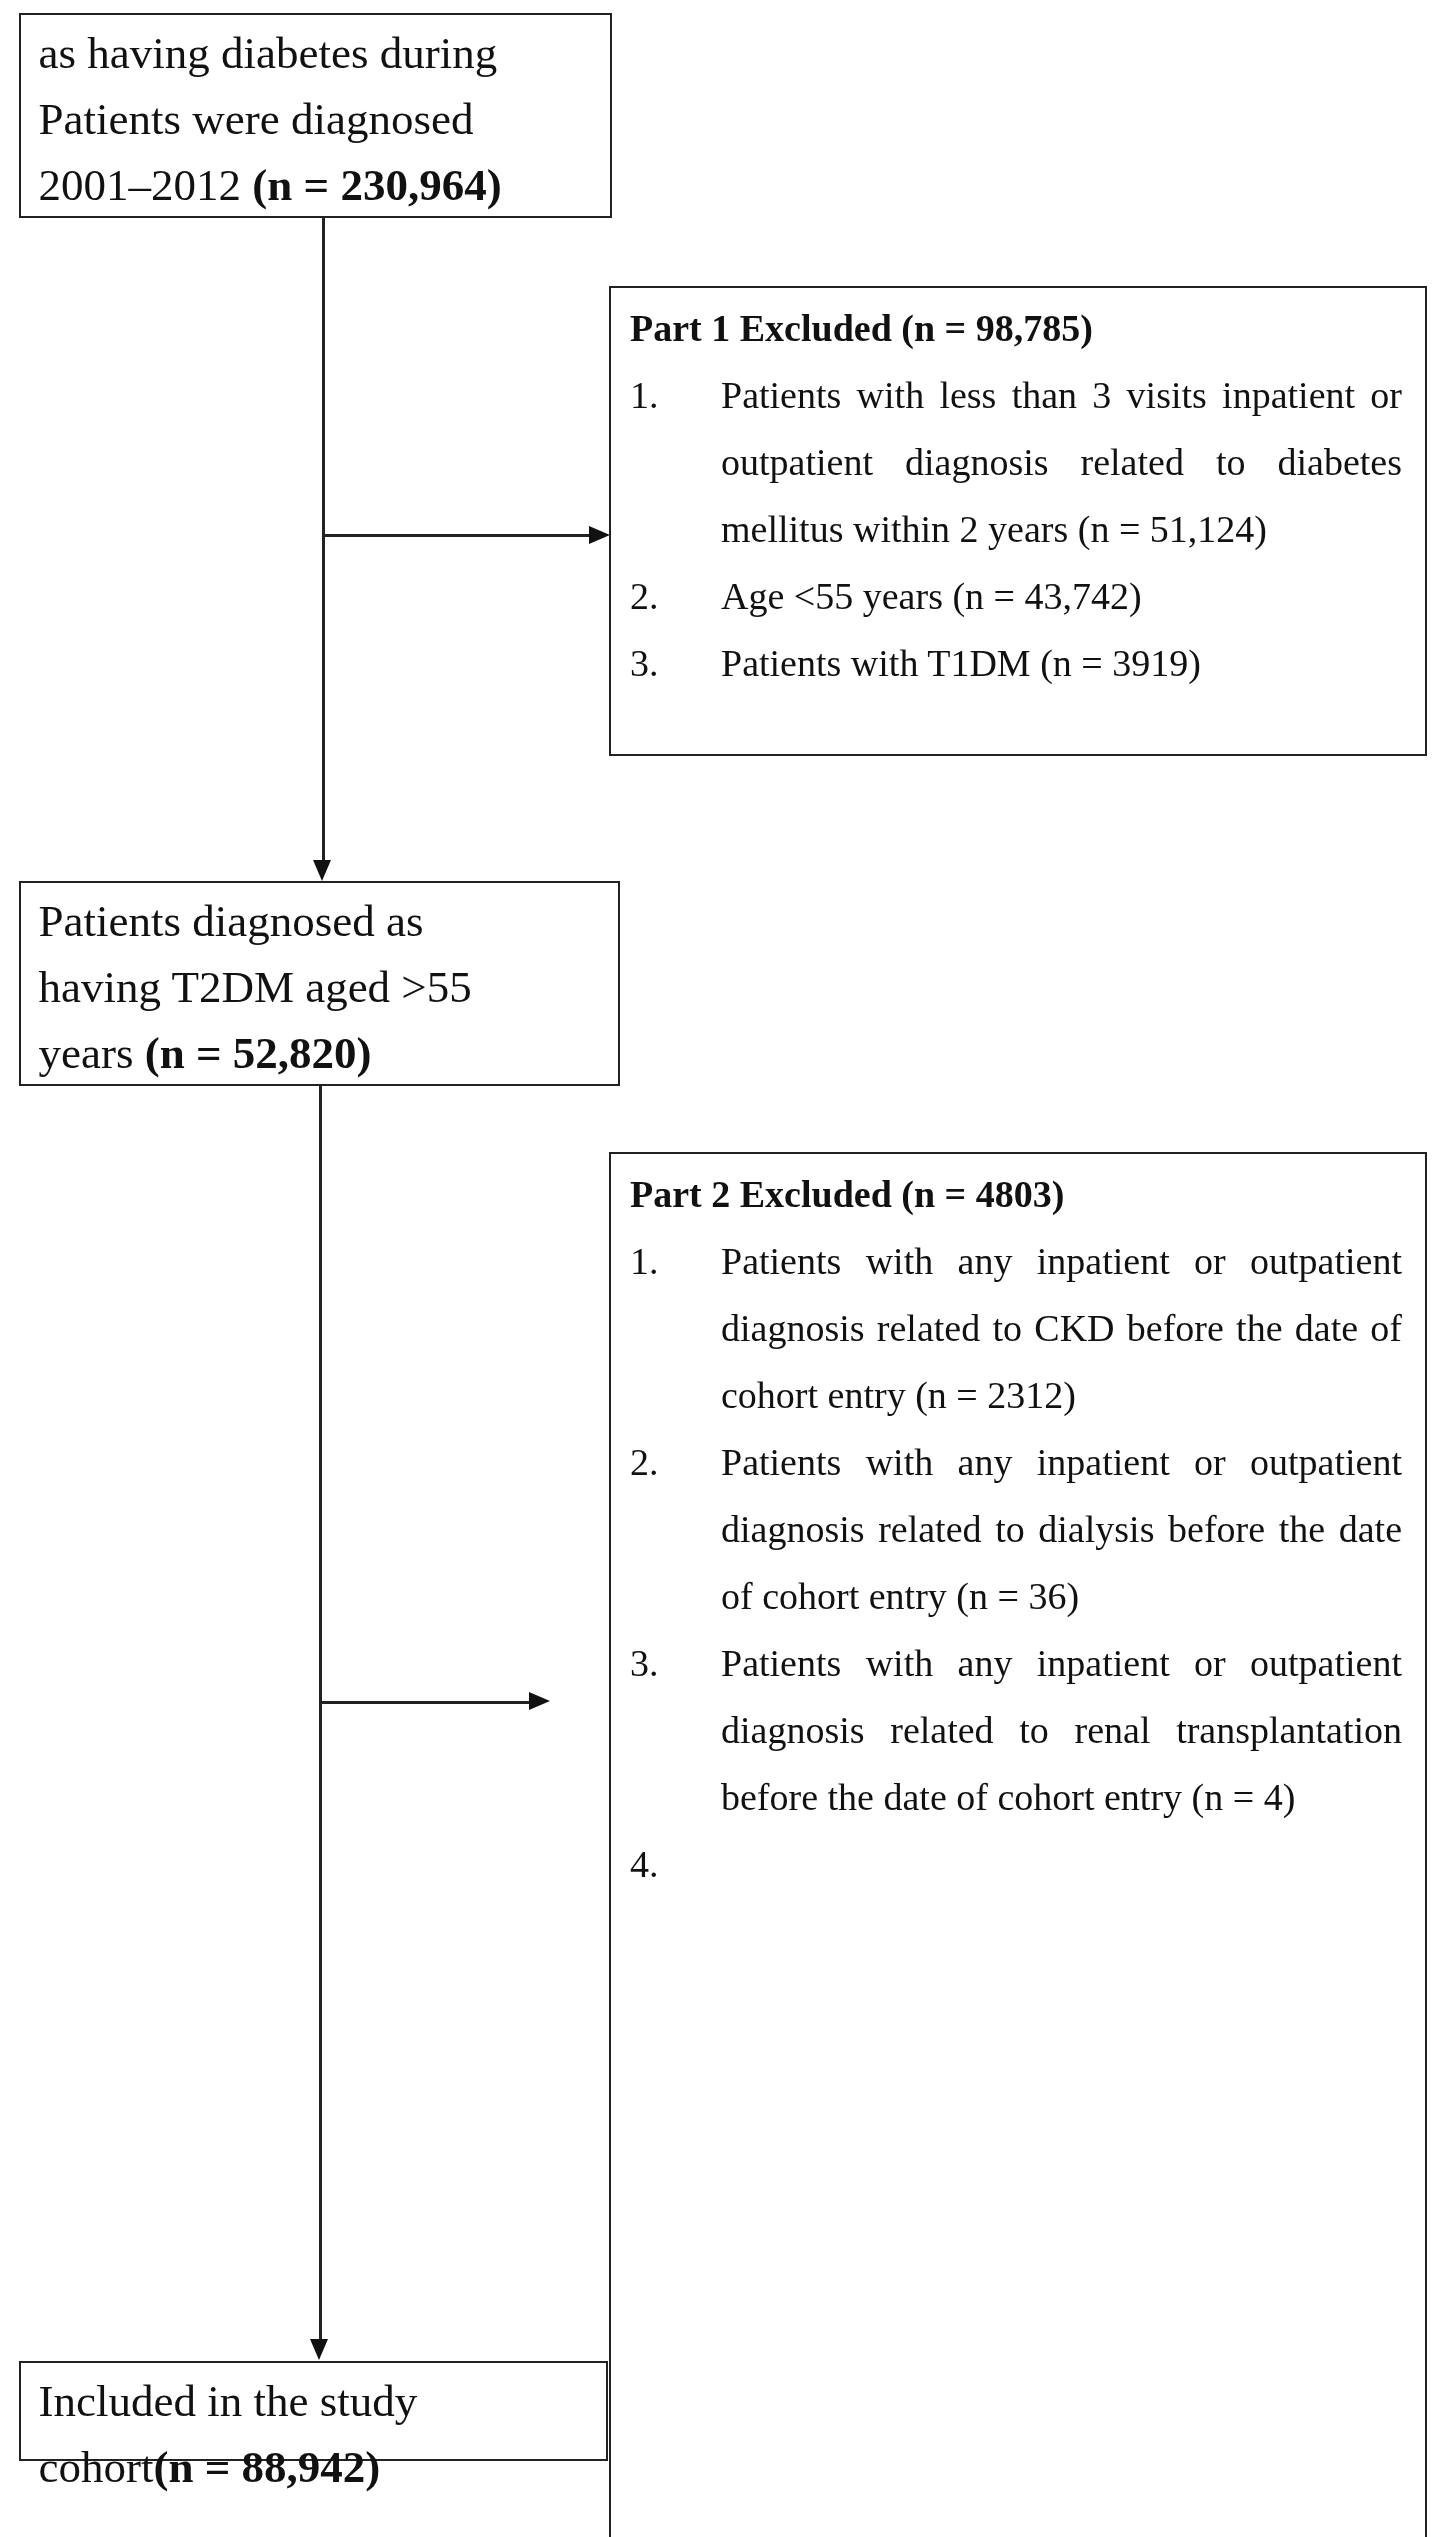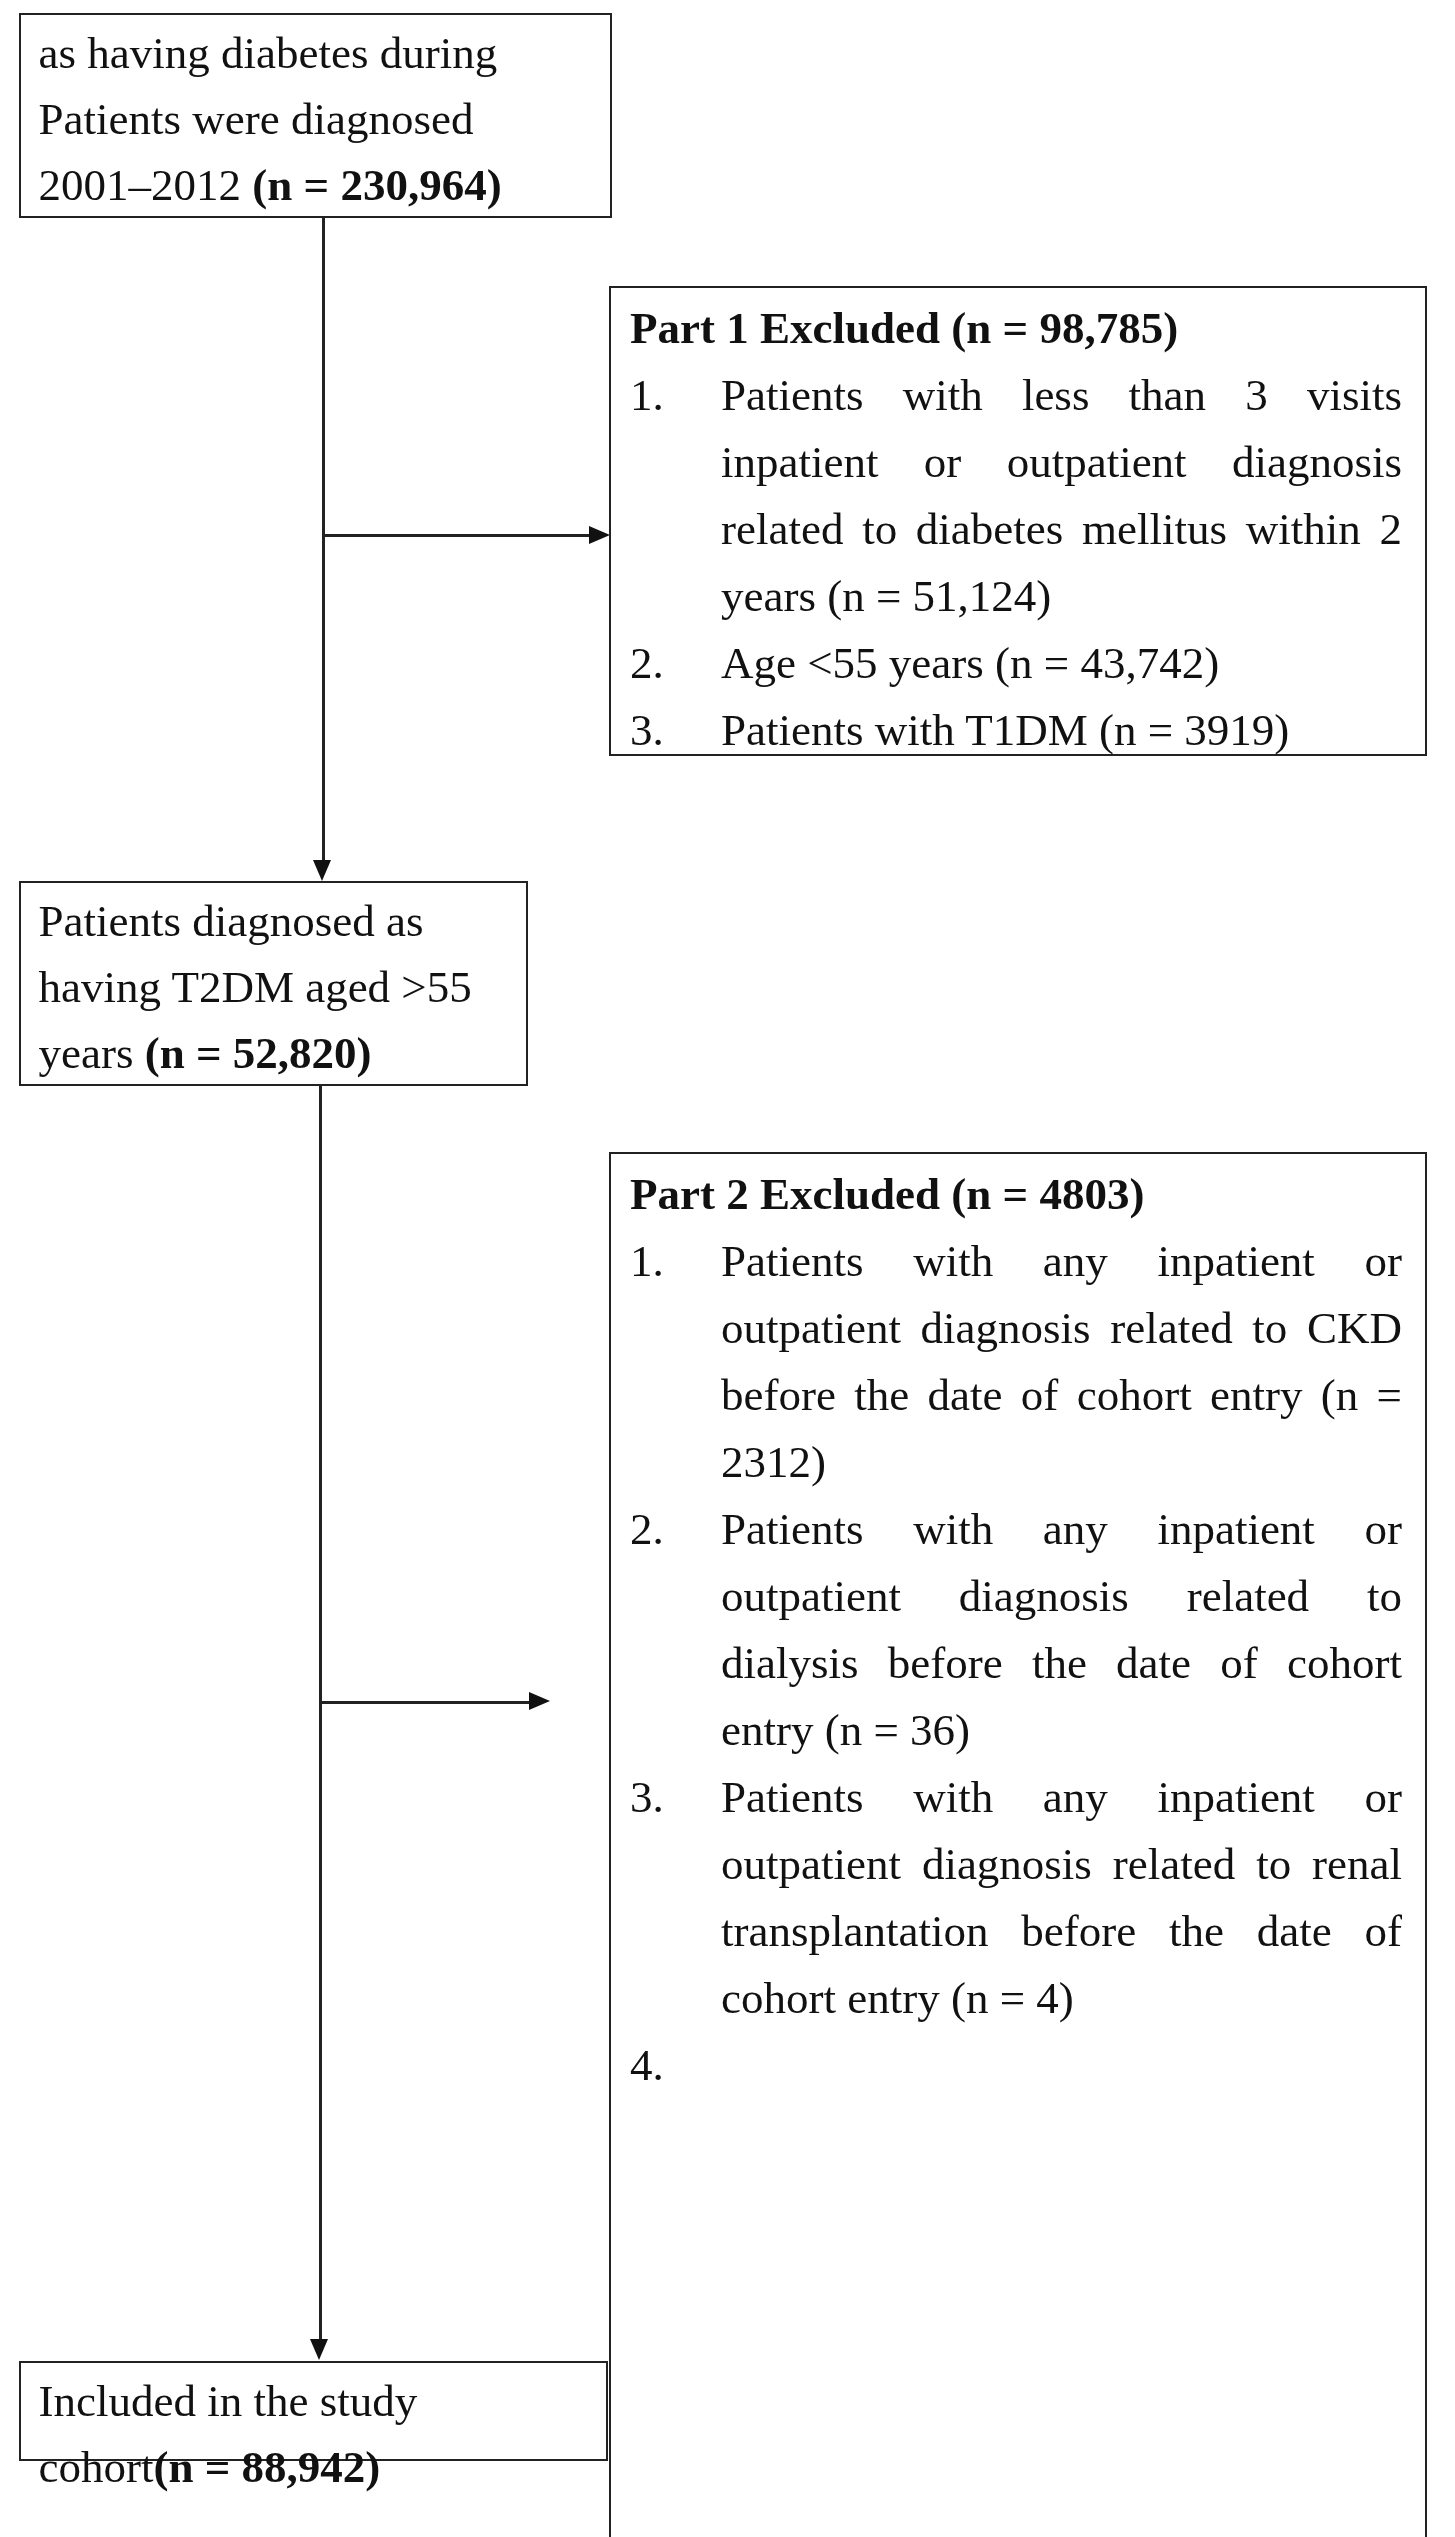--- a/index.html
+++ b/index.html
@@ -1,21 +1,21 @@
 <!DOCTYPE html>
 <html style="font-size:14px"><head>
 <meta charset="utf-8">
 <style>
   html, body { margin:0; padding:0; background:#ffffff; }
   body { width:1455px; height:2538px; position:relative; overflow:hidden;
          font-family:"Liberation Serif", "DejaVu Serif", serif; color:#111; }
   .box { position:absolute; border:2.6px solid #222; box-sizing:border-box; background:#fff; }
   .box-text { font-size:45px; line-height:66px; padding:5.2px 0 0 17.5px; }
   .bold { font-weight:bold; }
-  .excl { font-size:45px; line-height:67px; padding:7px 23px 0 19px; }
+  .excl { font-size:38px; line-height:67px; padding:7px 23px 0 19px; }
   .excl .title { font-weight:bold; }
   .excl ol { margin:0; padding:0; list-style:none; }
   .excl li { display:flex; }
   .excl li .num { width:91px; flex:0 0 91px; }
   .excl li .txt { flex:1; text-align:justify; text-align-last:left; }
   .vline { position:absolute; width:2.6px; background:#222; }
   .hline { position:absolute; height:2.6px; background:#222; }
   .arrow-r { position:absolute; width:0; height:0; border-top:9.6px solid transparent;
              border-bottom:9.6px solid transparent; border-left:21px solid #111; }
   .arrow-d { position:absolute; width:0; height:0; border-left:9.6px solid transparent;
@@ -49,21 +49,21 @@
         <span class="num">2.</span>
         <span class="txt">Age &lt;55 years (n = 43,742)</span>
       </li>
     <li>
         <span class="num">3.</span>
         <span class="txt">Patients with T1DM (n = 3919)</span>
       </li>
   </ol>
 </div>
 
-<div class="box" style="left:19px; top:881px; width:509px; height:205px;">
+<div class="box" style="left:19px; top:881px; width:601px; height:205px;">
   <div class="box-text">
     <div>Patients diagnosed as</div>
     <div>having T2DM aged &gt;55</div>
     <div><span>years </span><span class="bold">(n = 52,820)</span></div>
   </div>
 </div>
 
 <div class="vline" style="left:319px; top:1086px; height:1254px;"></div>
 <div class="arrow-d" style="left:310px; top:2339px;"></div>
 

